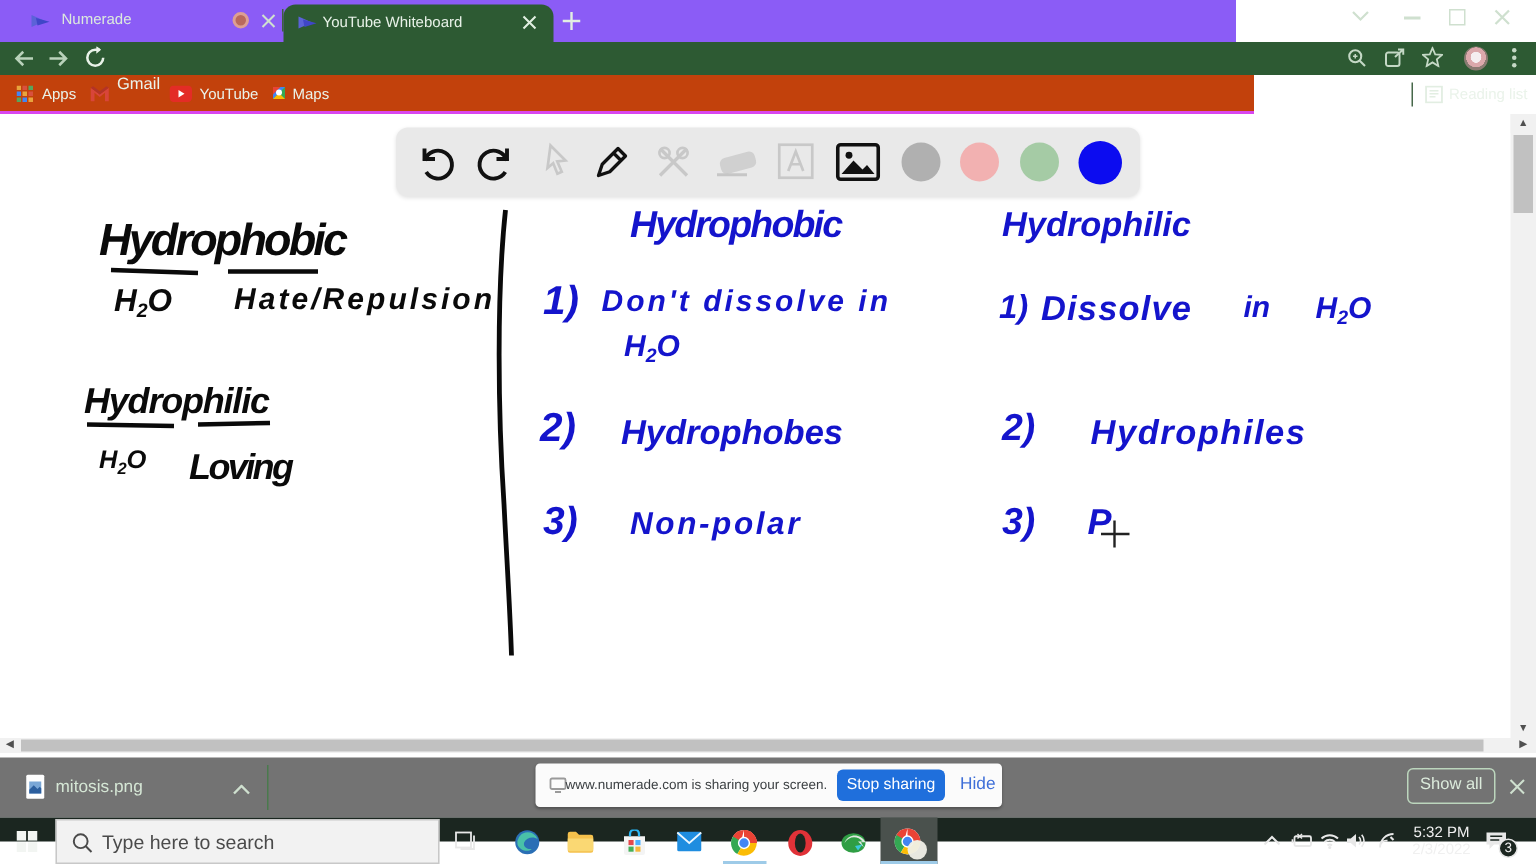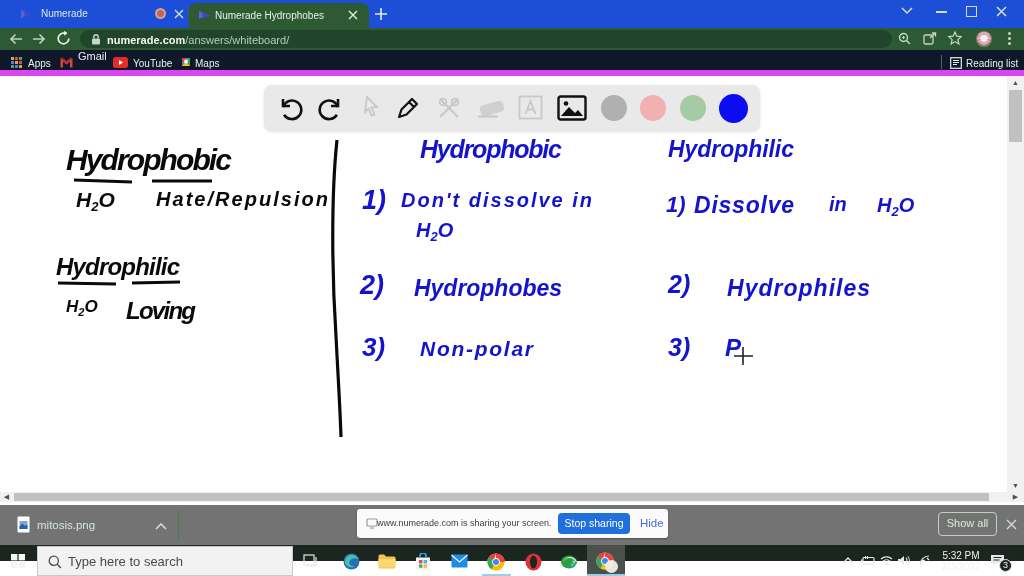--- a/index.html
+++ b/index.html
@@ -3,21 +3,21 @@
 <meta charset="utf-8">
 <style>
   html,body{margin:0;padding:0}
   body{width:1024px;height:576px;overflow:hidden;position:relative;
        font-family:"Liberation Sans",sans-serif;background:#fff}
   .abs{position:absolute;white-space:nowrap}
 </style>
 </head>
 <body>
 
-<div class="abs" style="left:0;top:0;width:1024px;height:28px;background:#1d4ed8">
+<div class="abs" style="left:0;top:0;width:824px;height:28px;background:#8b5cf6">
 
   <div class="abs" style="left:8px;top:0;width:180px;height:28px;">
     <svg class="abs" style="left:12px;top:7px" width="14" height="14" viewBox="0 0 14 14">
       <path d="M1 3 L10 7 L1 11 Z" fill="#5b62d8"></path>
       <path d="M4 5 L13 7.5 L5 10 Z" fill="#4046c8"></path>
     </svg>
     <span class="abs" style="left:33px;top:8px;font-size:10px;color:#dceadd">Numerade</span>
 
     <div class="abs" style="left:147px;top:8px;width:11px;height:11px;border-radius:50%;background:#b9695c;border:2px solid #dd9f93;box-sizing:border-box"></div>
 
@@ -25,21 +25,21 @@
       <path d="M1 1 L9 9 M9 1 L1 9" stroke="#cfe0cf" stroke-width="1.4"></path>
     </svg>
   </div>
   <div class="abs" style="left:188px;top:6px;width:1px;height:15px;background:#3f5f41"></div>
 
   <div class="abs" style="left:189px;top:3px;width:180px;height:25px;background:#2d5a33;border-radius:8px 8px 0 0">
     <svg class="abs" style="left:9px;top:5px" width="14" height="14" viewBox="0 0 14 14">
       <path d="M1 3 L10 7 L1 11 Z" fill="#5b62d8"></path>
       <path d="M4 5 L13 7.5 L5 10 Z" fill="#4046c8"></path>
     </svg>
-    <span class="abs" style="left:26px;top:7px;font-size:10px;color:#e8f2e8">Numerade Hydrophobes</span>
+    <span class="abs" style="left:26px;top:7px;font-size:10px;color:#e8f2e8">YouTube Whiteboard</span>
     <svg class="abs" style="left:159px;top:7px" width="10" height="10" viewBox="0 0 10 10">
       <path d="M1 1 L9 9 M9 1 L1 9" stroke="#e2efe2" stroke-width="1.4"></path>
     </svg>
   </div>
 
   <svg class="abs" style="left:375px;top:8px" width="12" height="12" viewBox="0 0 12 12">
     <path d="M6 0 L6 12 M0 6 L12 6" stroke="#e2efe2" stroke-width="1.6"></path>
   </svg>
 
   <svg class="abs" style="left:901px;top:7px" width="12" height="8" viewBox="0 0 12 8">
@@ -60,47 +60,40 @@
 
   <svg class="abs" style="left:32px;top:4px" width="14" height="14" viewBox="0 0 14 14">
     <path d="M1 7 L12 7 M7.5 2.5 L12 7 L7.5 11.5" stroke="#b9d2ba" stroke-width="1.7" fill="none"></path>
   </svg>
 
   <svg class="abs" style="left:56px;top:3px" width="15" height="15" viewBox="0 0 15 15">
     <path d="M12.8 7.5 A5.3 5.3 0 1 1 7.5 2.2 L10.6 2.2" stroke="#e9f3e9" stroke-width="1.7" fill="none"></path>
     <path d="M8.2 -0.4 L11.4 2.2 L8.2 4.8 Z" fill="#e9f3e9"></path>
   </svg>
 
-  <div class="abs" style="left:80px;top:2px;width:812px;height:18px;border-radius:9px;background:#20452a">
-    <svg class="abs" style="left:11px;top:4px" width="10" height="11" viewBox="0 0 10 11">
-      <rect x="1" y="4.5" width="8" height="6" rx="1" fill="#c4d8c5"></rect>
-      <path d="M2.8 4.5 V3 a2.2 2.2 0 0 1 4.4 0 V4.5" stroke="#c4d8c5" stroke-width="1.4" fill="none"></path>
-    </svg>
-    <span class="abs" style="left:27px;top:4px;font-size:11px;font-weight:bold;color:#f2f7f2">numerade.com<span style="font-weight:normal;color:#b7ccb8">/answers/whiteboard/</span></span>
-  </div>
 
   <svg class="abs" style="left:898px;top:4px" width="13" height="13" viewBox="0 0 13 13">
     <circle cx="5.5" cy="5.5" r="4" stroke="#c4d8c5" stroke-width="1.4" fill="none"></circle>
     <path d="M8.5 8.5 L12 12" stroke="#c4d8c5" stroke-width="1.4"></path>
     <path d="M4 5.5 h3 M5.5 4 v3" stroke="#c4d8c5" stroke-width="1"></path>
   </svg>
   <svg class="abs" style="left:923px;top:4px" width="14" height="13" viewBox="0 0 14 13">
     <rect x="1" y="3" width="9" height="9" rx="1.5" stroke="#c4d8c5" stroke-width="1.3" fill="none"></rect>
     <path d="M7 6 L12.5 1 M9 1 h3.5 v3.5" stroke="#c4d8c5" stroke-width="1.3" fill="none"></path>
   </svg>
   <svg class="abs" style="left:948px;top:3px" width="14" height="14" viewBox="0 0 14 14">
     <path d="M7 1 L8.8 5.2 L13.3 5.6 L9.9 8.6 L10.9 13 L7 10.6 L3.1 13 L4.1 8.6 L0.7 5.6 L5.2 5.2 Z" stroke="#c4d8c5" stroke-width="1.2" fill="none"></path>
   </svg>
 
   <div class="abs" style="left:976px;top:3px;width:16px;height:16px;border-radius:50%;background:radial-gradient(circle at 50% 45%, #f5eef0 0 30%, #dba8ab 31% 55%, #8a7b72 56% 75%, #6e7d6e 76% 100%)"></div>
 
   <div class="abs" style="left:1008px;top:4px;width:3px;height:3px;border-radius:50%;background:#c4d8c5;box-shadow:0 5px 0 #c4d8c5,0 10px 0 #c4d8c5"></div>
 </div>
 
-<div class="abs" style="left:0;top:50px;width:1024px;height:26px;background:#0f172a;border-bottom:6px solid #d946ef;box-sizing:border-box">
+<div class="abs" style="left:0;top:50px;width:836px;height:26px;background:#c2410c;border-bottom:2px solid #d946ef;box-sizing:border-box">
 
   <svg class="abs" style="left:11px;top:7px" width="11" height="11" viewBox="0 0 11 11">
     <rect x="0" y="0" width="3" height="3" fill="#e8a33d"></rect>
       <rect x="4" y="0" width="3" height="3" fill="#d9503f"></rect>
       <rect x="8" y="0" width="3" height="3" fill="#58a55c"></rect>
     <rect x="0" y="4" width="3" height="3" fill="#4285f4"></rect>
       <rect x="4" y="4" width="3" height="3" fill="#e8a33d"></rect>
       <rect x="8" y="4" width="3" height="3" fill="#d9503f"></rect>
     <rect x="0" y="8" width="3" height="3" fill="#58a55c"></rect>
       <rect x="4" y="8" width="3" height="3" fill="#4285f4"></rect>

